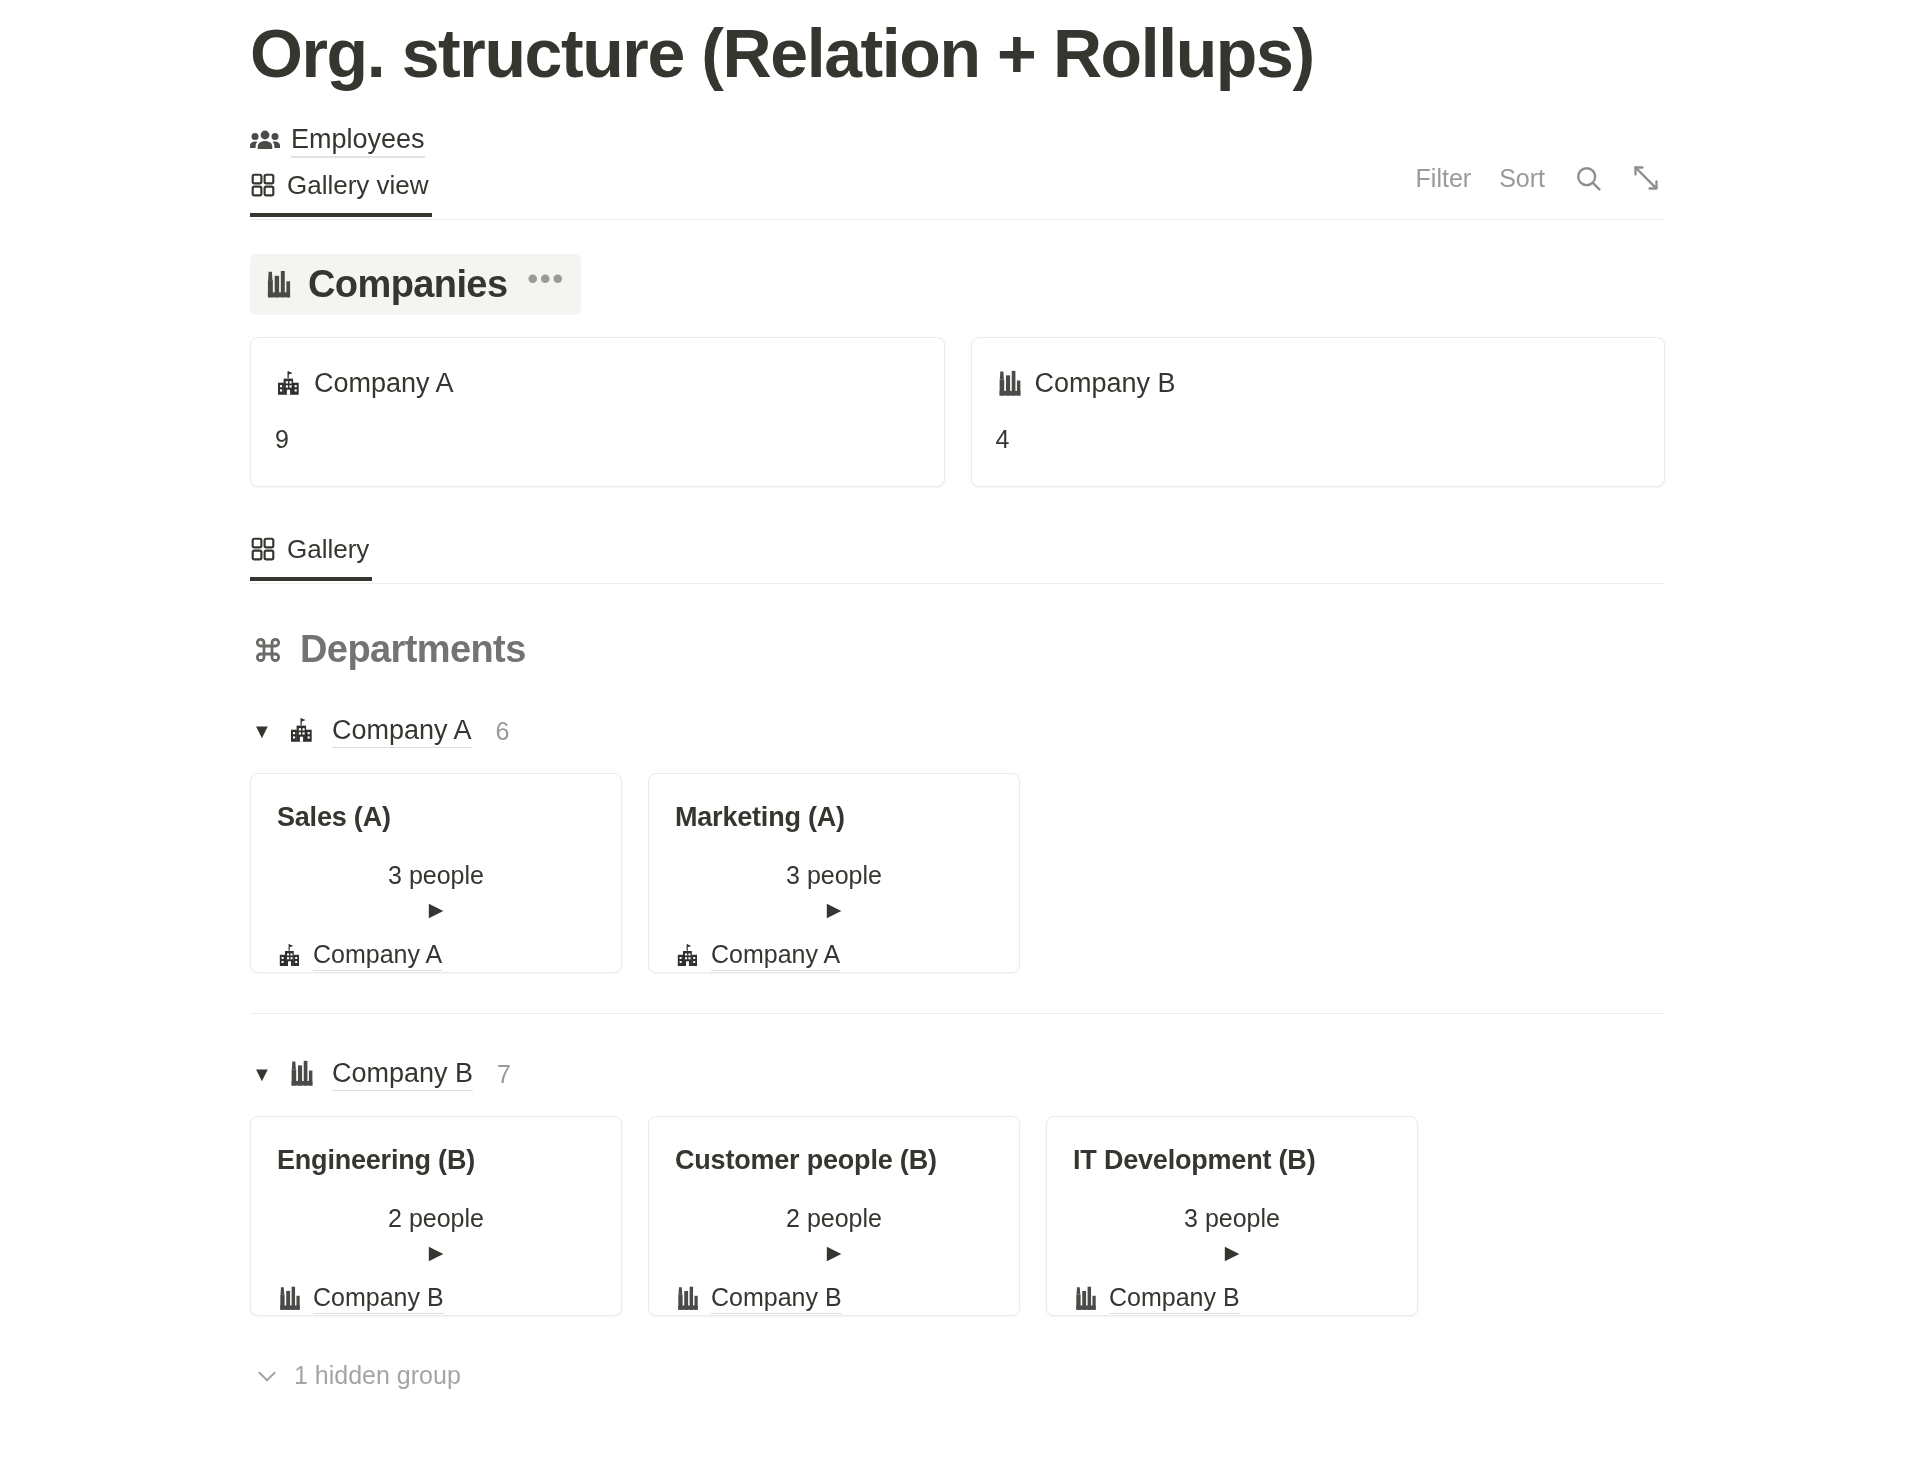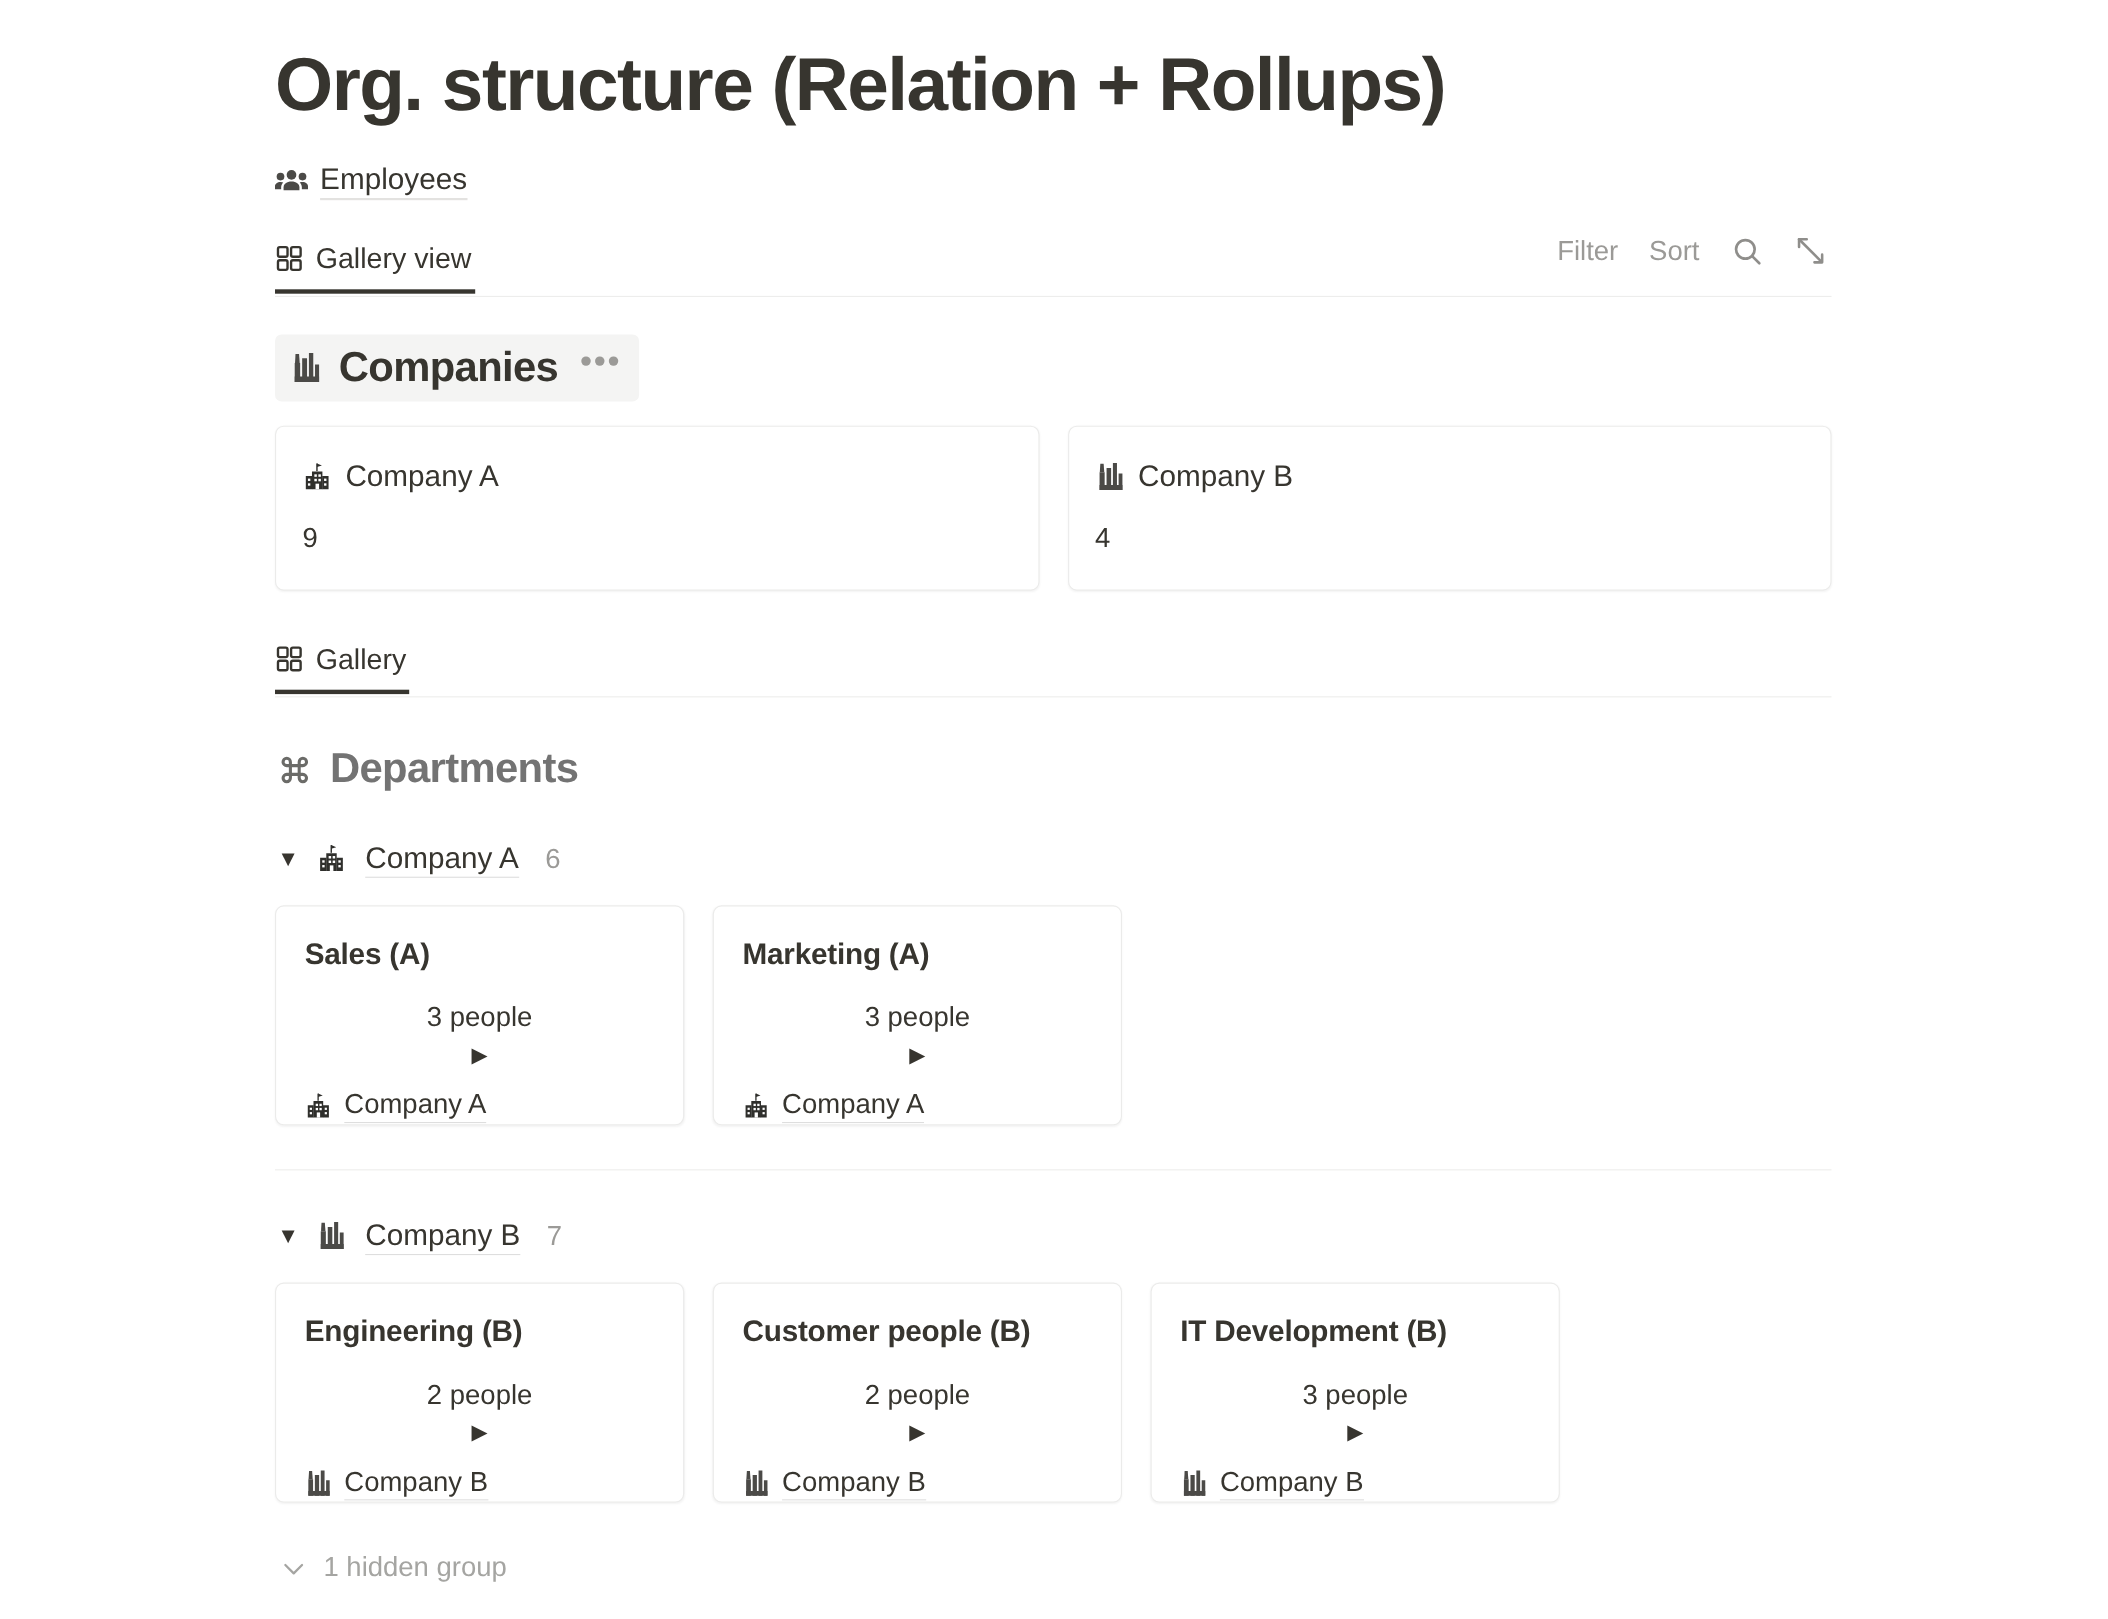--- a/index.html
+++ b/index.html
@@ -30,21 +30,21 @@
   }
 
   
   .page-title {
     font-size: 68px;
     font-weight: 700;
     letter-spacing: -1.4px;
     line-height: 1.05;
     color: #37352f;
     margin: 0;
-    padding-top: 42px;
+    padding-top: 18px;
     white-space: nowrap;
   }
 
   
   .breadcrumb {
     display: flex;
     align-items: center;
     gap: 11px;
     margin-top: 36px;
     height: 32px;
@@ -52,21 +52,20 @@
   .breadcrumb-label {
     font-size: 27px;
     color: #37352f;
     border-bottom: 2px solid #e3e2e0;
     line-height: 1.15;
     padding-bottom: 1px;
   }
 
   
   .viewbar {
-    margin-top: 26px;
     position: relative;
     height: 62px;
     border-bottom: 1.5px solid #ededec;
   }
   .view-tab {
     display: inline-flex;
     align-items: center;
     gap: 11px;
     font-size: 26px;
     color: #37352f;

